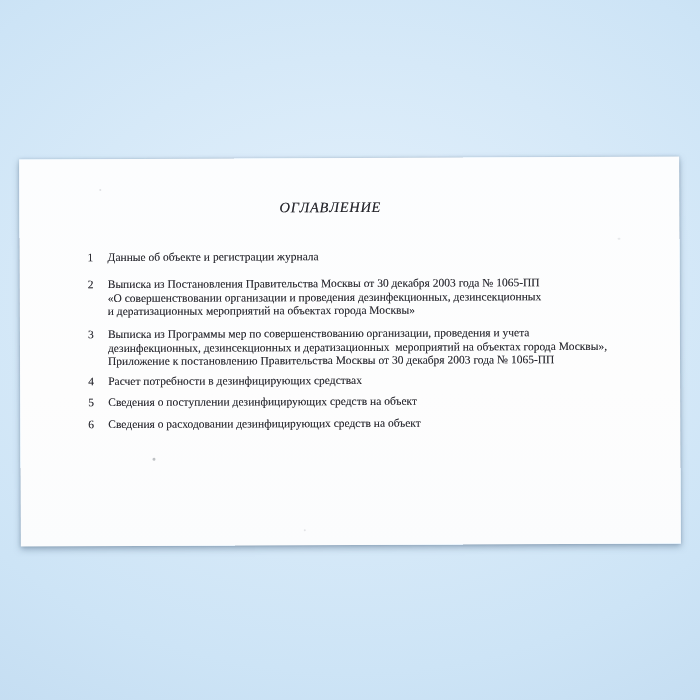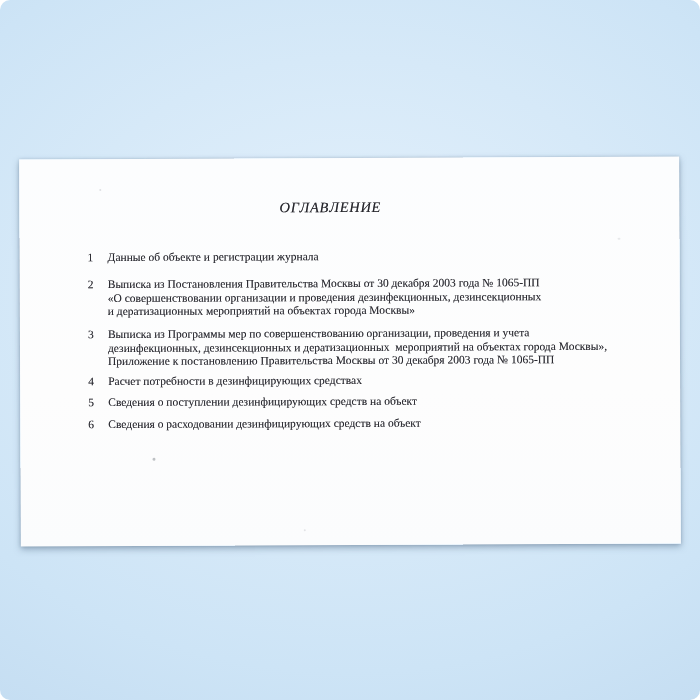--- a/index.html
+++ b/index.html
@@ -4,21 +4,20 @@
 <style>
   html, body { margin: 0; padding: 0; }
   body {
     width: 700px; height: 700px; overflow: hidden;
     font-family: "Liberation Serif", serif;
   }
   .scene {
     position: relative; width: 700px; height: 700px;
     background: radial-gradient(ellipse 95% 75% at 50% 42%,
       #e4f1fc 0%, #d6e9f8 45%, #cde4f6 72%, #c3dcf1 100%);
-    border-radius: 10px;
   }
   .paper {
     position: absolute; left: 20px; top: 158px;
     width: 660px; height: 387px;
     background: linear-gradient(180deg, #fcfdfe 0%, #fdfdfd 60%, #fbfcfd 100%);
     transform: rotate(-0.25deg);
     box-shadow: 0 3px 6px rgba(88, 112, 138, 0.50),
                 0 0 3px rgba(105, 128, 152, 0.40);
   }
   .doc-title {

